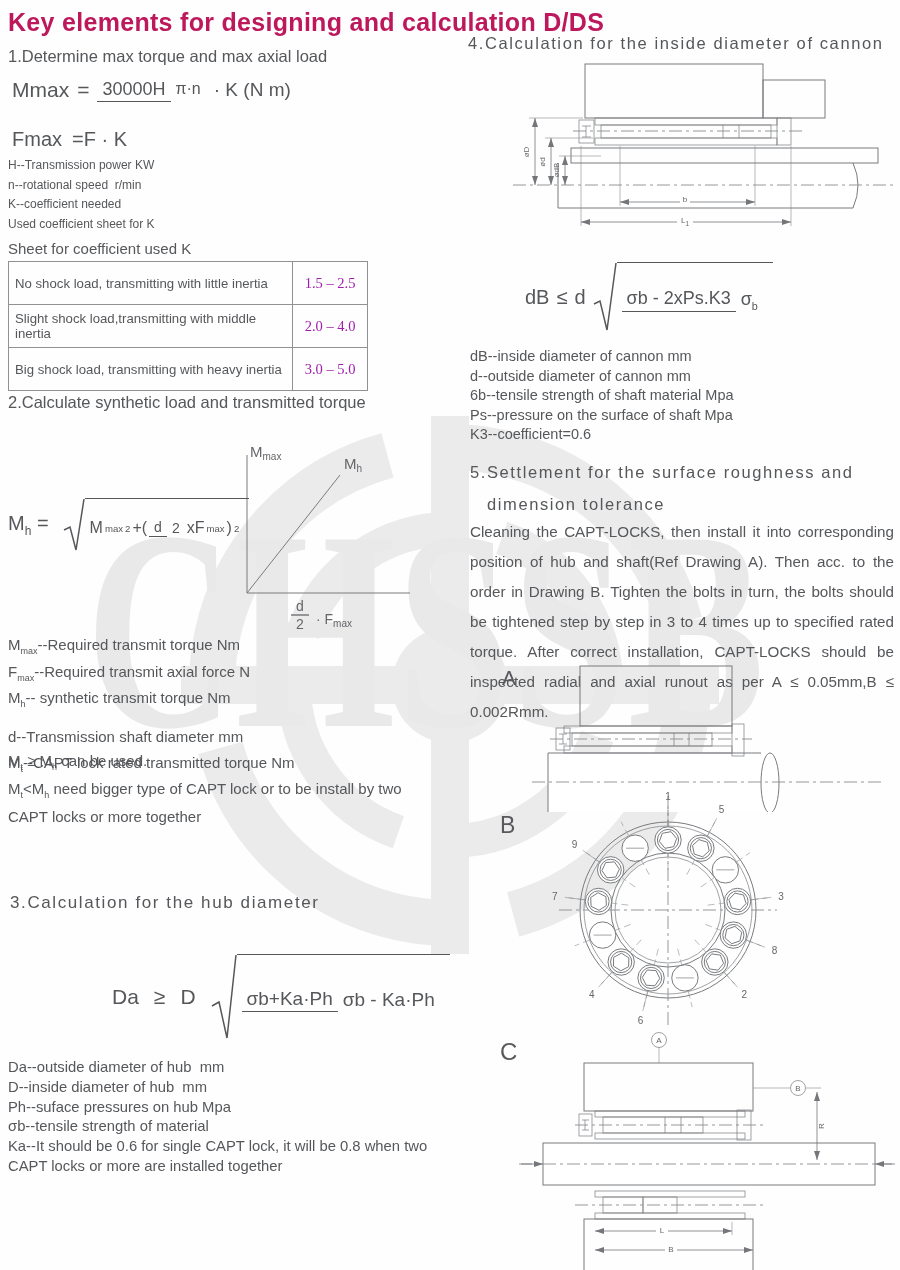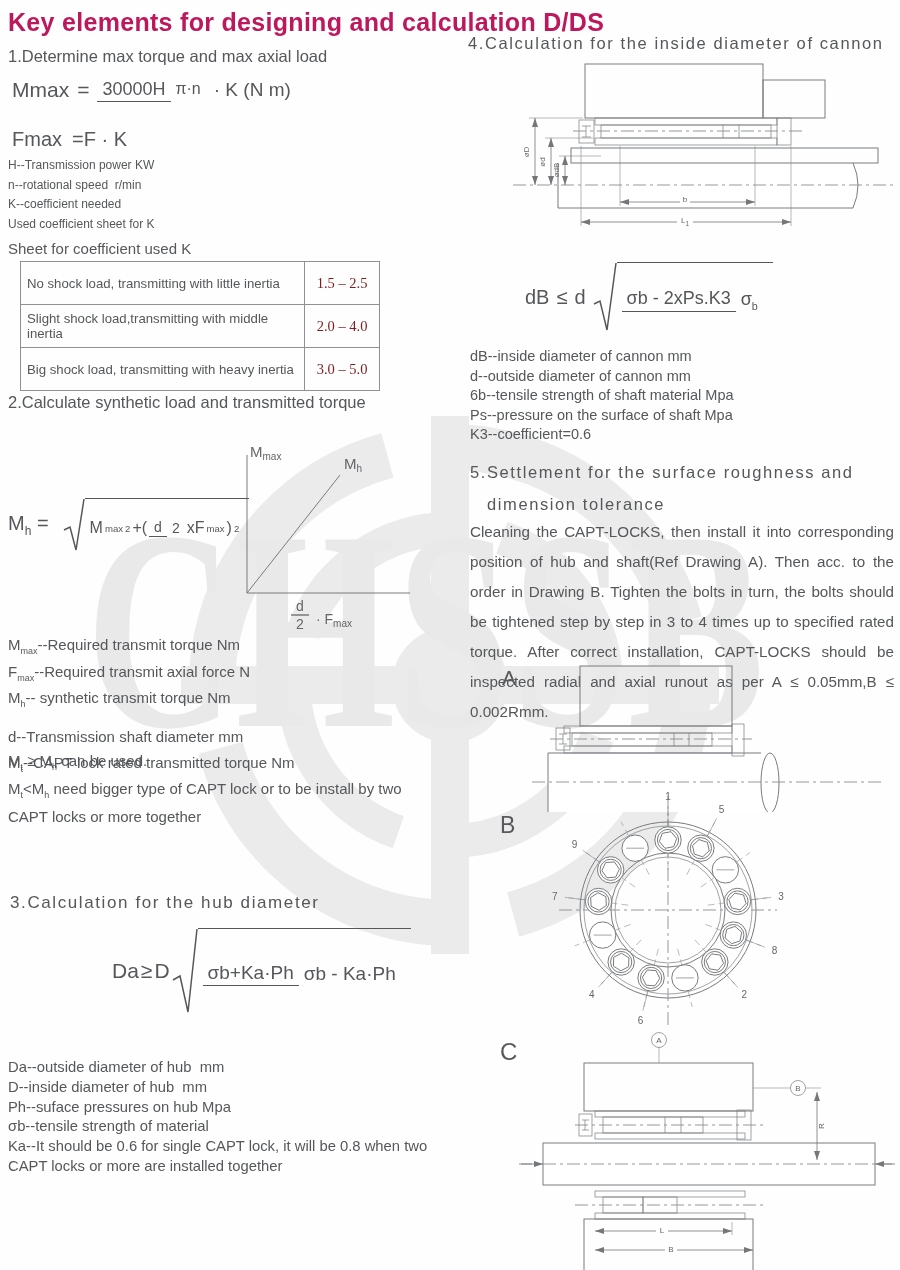--- a/index.html
+++ b/index.html
@@ -20,21 +20,21 @@
   .rad{display:inline-flex;align-items:stretch;}
   .radbody{border-top:1.6px solid #55575a;display:inline-flex;align-items:center;
            padding:5px 10px 0 5px;gap:2px;}
   sub{font-size:60%;}
   sup{font-size:60%;}
   .leg div{white-space:pre;}
   table.coef{border-collapse:collapse;}
   table.coef td{border:1px solid #8f9194;height:40px;}
   table.coef td.d{font-size:13.2px;padding:0 5px 0 6px;width:272px;color:#55575a;}
   table.coef td.v{font-family:"Liberation Serif","DejaVu Serif",serif;font-size:14.5px;
-                  text-align:center;width:72px;color:#7f1d1d;}
+                  text-align:center;width:72px;color:#a21caf;}
   #para{width:424px;font-size:15.2px;line-height:30px;text-align:justify;color:#55575a;}
   .dlabel{font-size:21px;color:#57595c;}
   svg .ln{stroke:#797b7e;stroke-width:1;fill:none;}
   svg .lt{stroke:#797b7e;stroke-width:.7;fill:none;}
   svg .cl{stroke:#8a8c8f;stroke-width:.9;fill:none;stroke-dasharray:13 4 3 4;}
   svg .ext{stroke:#8a8c8f;stroke-width:.6;fill:none;}
   svg .dim{stroke:#74767a;stroke-width:.8;fill:none;}
   svg .rdash{stroke:#9b9da0;stroke-width:.7;fill:none;stroke-dasharray:7 4;}
   svg text{font-family:"Liberation Sans","DejaVu Sans",sans-serif;fill:#64666a;}
   svg .dt{font-size:8px;}
@@ -103,21 +103,21 @@
 
   <div class="abs leg" style="left:8px;top:156px;font-size:12px;line-height:19.5px">
     <div>H--Transmission power KW</div>
     <div>n--rotational speed  r/min</div>
     <div>K--coefficient needed</div>
     <div>Used coefficient sheet for K</div>
   </div>
 
   <div class="abs" style="left:8px;top:240px;font-size:15px">Sheet for coefficient  used K</div>
 
-  <table class="coef abs" style="left:20px;top:261px">
+  <table class="coef abs" style="left:8px;top:261px">
     <tbody>
       <tr>
         <td class="d">No shock load, transmitting with little inertia</td>
         <td class="v">1.5 – 2.5</td>
       </tr>
       <tr>
         <td class="d">Slight shock load,transmitting with middle inertia</td>
         <td class="v">2.0 – 4.0</td>
       </tr>
       <tr>
@@ -175,21 +175,21 @@
   </div>
 
   <div class="abs" style="left:8px;top:750px;font-size:15px;line-height:21px">
     <div><span>M</span><sub>t</sub><span> ≥ </span><span>M</span><sub>h</sub><span>  can be used.</span></div>
     <div><span>M</span><sub>t</sub><span>&lt;</span><span>M</span><sub>h</sub><span>   need bigger type of CAPT lock or to be install by two</span></div>
     <div>CAPT locks or more together</div>
   </div>
 
   <div class="abs h2 sp" style="left:10px;top:893px;font-size:17px">3.Calculation for the hub diameter</div>
 
-  <div class="abs formula" style="left:112px;top:928px;font-size:21px;gap:2px">
+  <div class="abs formula" style="left:112px;top:954px;font-size:21px;gap:15px">
     <span>Da</span>
     <span>≥</span>
     <span>D</span>
     <span class="rad">
       <svg width="26" height="86" viewBox="0 0 26 86">
           <path d="M1,52 L8,48 L16,84 L25,1" fill="none" stroke="#55575a" stroke-width="1.5"></path>
         </svg>
       <span class="radbody">
         <span class="frac" style="font-size:19px">
           <span class="num">σb+Ka·Ph</span>

